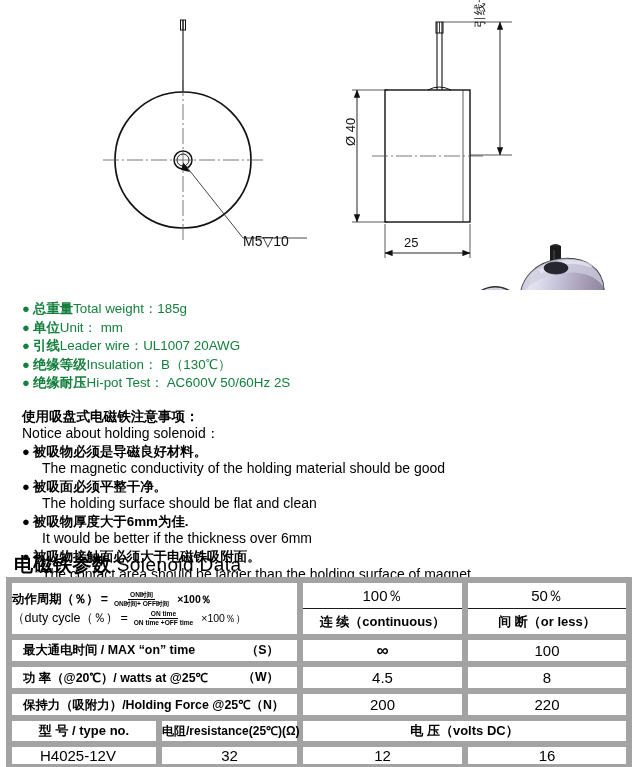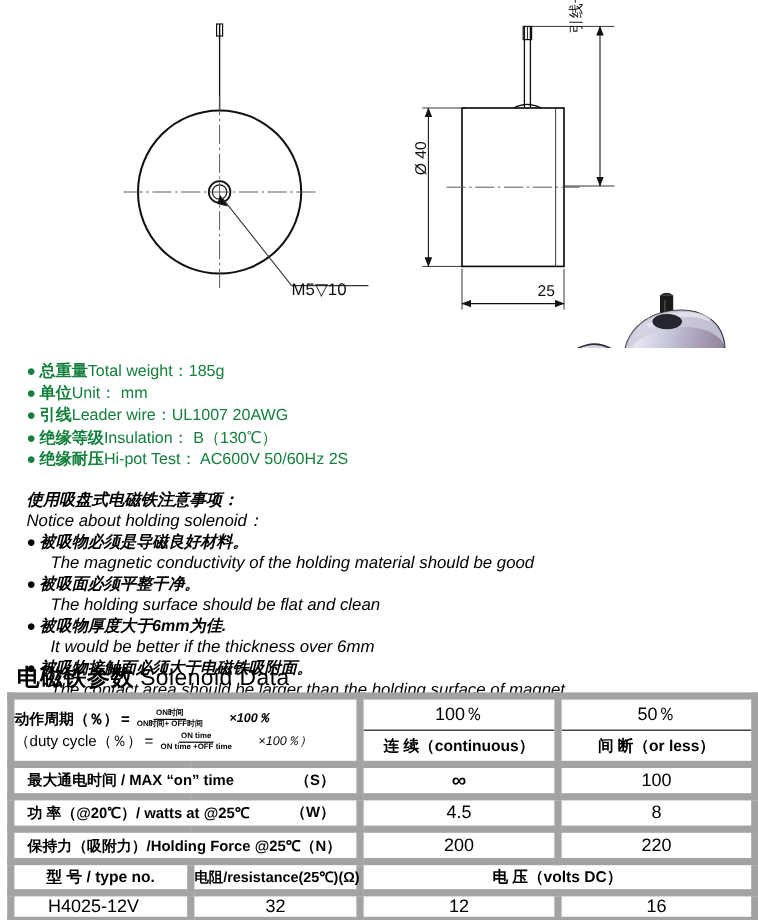--- a/index.html
+++ b/index.html
@@ -47,21 +47,21 @@
     font-size: 13px;
     color: #111;
     white-space: nowrap;
   }
   .dim-d40 {
     left: 343px;
     top: 146px;
     transform: rotate(-90deg);
     transform-origin: left top;
   }
-  .dim-25 { left: 404px; top: 235px; margin-left: 44px; }
+  .dim-25 { left: 404px; top: 235px; }
   .dim-m5 { left: 243px; top: 233px; font-size: 14px; }
 
   
   .spec-list {
     position: absolute;
     left: 22px;
     top: 300px;
     width: 420px;
   }
   .spec-row {
@@ -77,21 +77,20 @@
     vertical-align: baseline;
   }
   .cn { font-weight: bold; }
 
   
   .notice {
     position: absolute;
     left: 22px;
     top: 408px;
     width: 600px;
-    font-style: italic;
   }
   .notice-title-cn {
     font-size: 13.6px;
     font-weight: bold;
     line-height: 17px;
     white-space: nowrap;
   }
   .notice-title-en {
     font-size: 14px;
     line-height: 17.5px;
@@ -191,21 +190,21 @@
     border-bottom: 1px solid #000;
     font-weight: bold;
   }
   .frac .den {
     font-size: 6.6px;
     line-height: 7px;
     padding: 0.5px 2px 0 2px;
     font-weight: bold;
   }
   .eq { margin: 0 2px; }
-  .x100 { font-size: 10.5px; margin-left: 18px; font-style: italic; }
+  .x100 { font-size: 10.5px; margin-left: 4px; }
   .infinity { font-size: 17px; font-weight: bold; }
 
   .model-cell {
     text-align: center;
     font-size: 15px;
     padding-left: 8px;
     white-space: nowrap;
   }
   .model-cell.left-al { text-align: left; padding-left: 28px; }
   .res-head {

